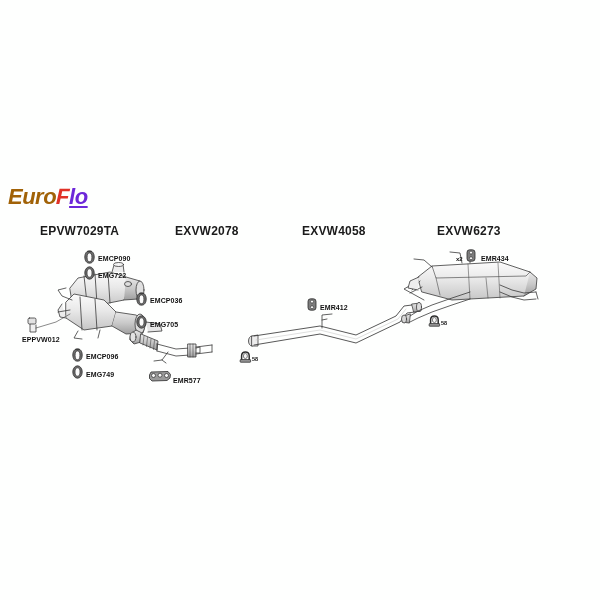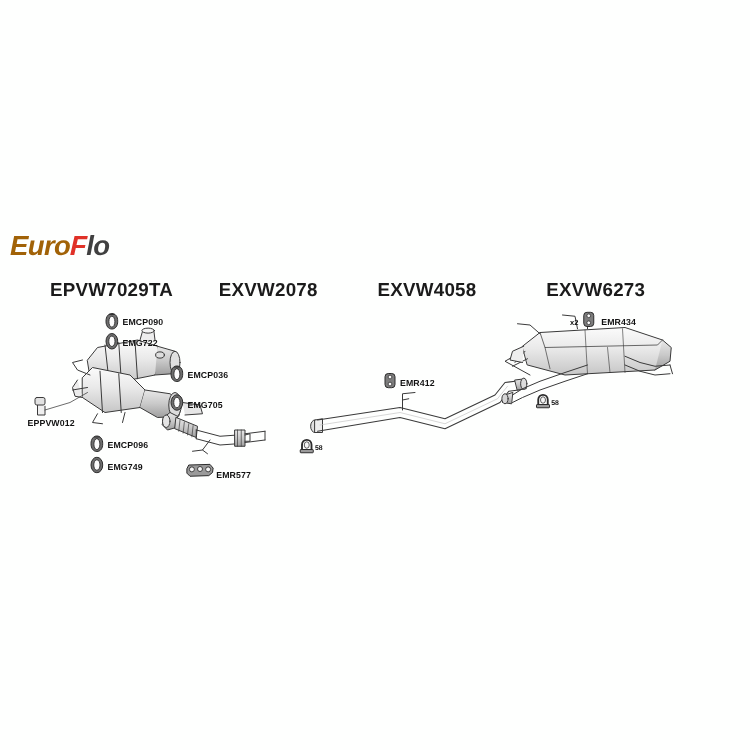--- a/index.html
+++ b/index.html
@@ -31,26 +31,26 @@
     line-height: 1;
     white-space: nowrap;
     user-select: none;
   }
   #brand-logo .lg-a { color: #a16207; }
   #brand-logo .lg-f {
     color: #e03127;
     display: inline-block;
     transform: skewX(-2deg);
   }
-  #brand-logo .lg-b { color: #404040; }
+  #brand-logo .lg-b { color: #6d28d9; text-decoration: underline; }
 
   
   .section-header {
     position: absolute;
-    font-size: 15px;
+    font-size: 12px;
     font-weight: bold;
     color: #1b1b1b;
     letter-spacing: 0.2px;
     white-space: nowrap;
     user-select: none;
   }
 
   
   .part-label {
     position: absolute;

